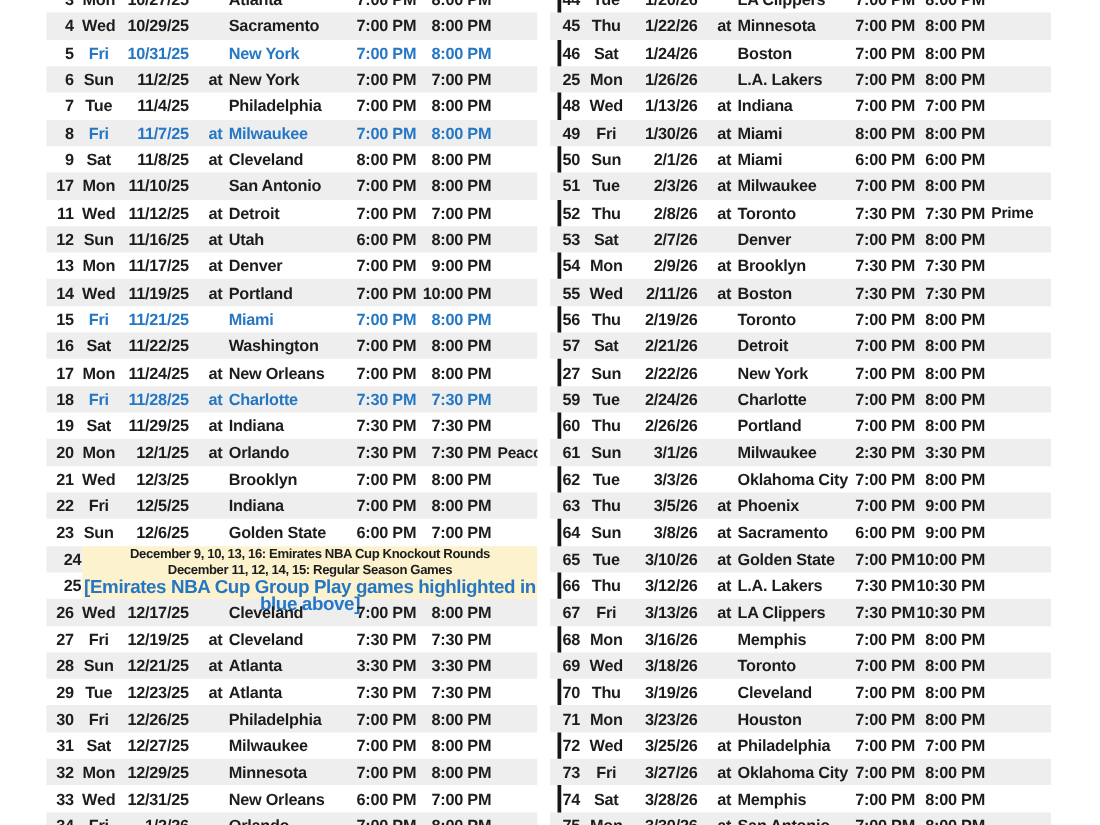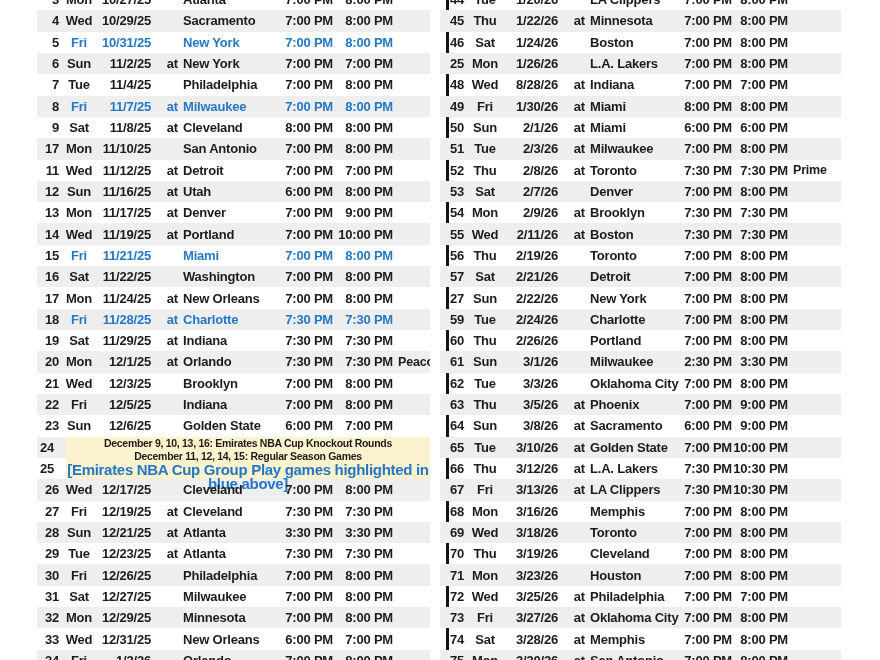--- a/index.html
+++ b/index.html
@@ -22,21 +22,21 @@
   .c-at{text-align:right;padding-right:1px;}
   .c-opp{padding-left:4px;overflow:visible;}
   .c-t1,.c-t2{text-align:right;}
   .c-tv{padding-left:5px;font-size:12.5px;}
   .row.cup .blueable{color:#2577c4;}
   .divider{position:absolute;left:446px;top:0;width:2.5px;height:660px;background:#151515;}
   
   .note{height:42.64px;display:flex;}
   .note-nums{width:29px;display:flex;flex-direction:column;flex:none;}
   .note-num{height:21.32px;display:flex;align-items:center;justify-content:flex-end;
-    padding-right:12px;font-size:13px;box-sizing:border-box;}
+    padding-right:1px;font-size:13px;box-sizing:border-box;}
   .note-num.striped{background:#eeeeee;}
   .note-box{flex:1;background:#fcf2ce;display:flex;flex-direction:column;justify-content:space-between;
     text-align:center;}
   .note-line{font-size:10.5px;line-height:13.4px;letter-spacing:-0.3px;}
   .note-line.blue{color:#2577c4;font-size:15px;}
 </style>
 </head>
 <body>
 
 <div class="half left">
@@ -395,21 +395,21 @@
         <span class="c-date blueable">1/26/26</span>
         <span class="c-at blueable"></span>
         <span class="c-opp blueable">L.A. Lakers</span>
         <span class="c-t1 blueable">7:00 PM</span>
         <span class="c-t2 blueable">8:00 PM</span>
         <span class="c-tv"></span>
       </div>
       <div class="row">
         <span class="c-num">48</span>
         <span class="c-day blueable">Wed</span>
-        <span class="c-date blueable">8/28/26</span>
+        <span class="c-date blueable">1/13/26</span>
         <span class="c-at blueable">at</span>
         <span class="c-opp blueable">Indiana</span>
         <span class="c-t1 blueable">7:00 PM</span>
         <span class="c-t2 blueable">7:00 PM</span>
         <span class="c-tv"></span>
       </div>
       <div class="row striped">
         <span class="c-num">49</span>
         <span class="c-day blueable">Fri</span>
         <span class="c-date blueable">1/30/26</span>

